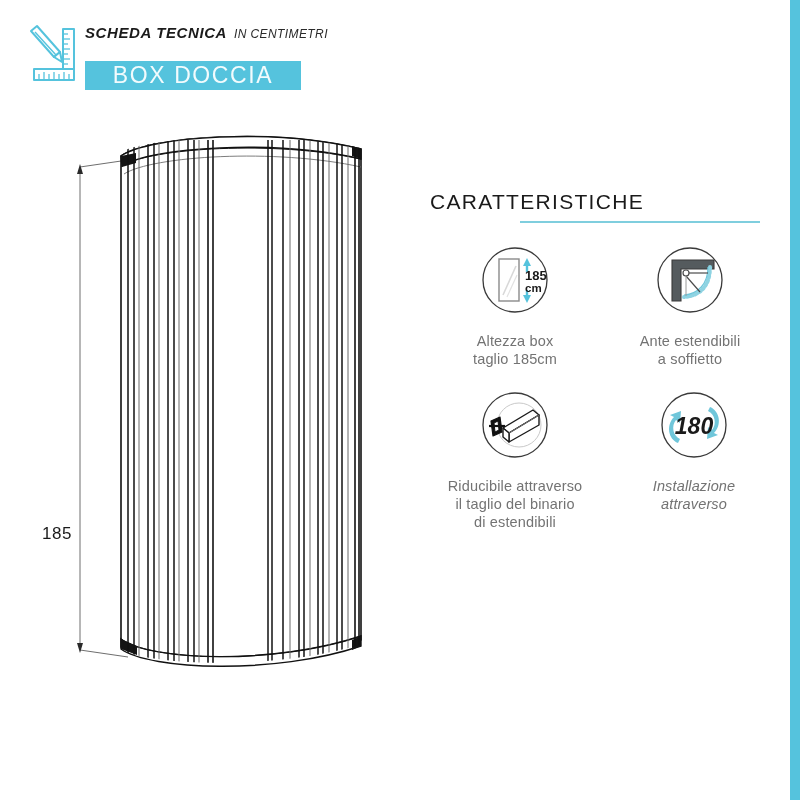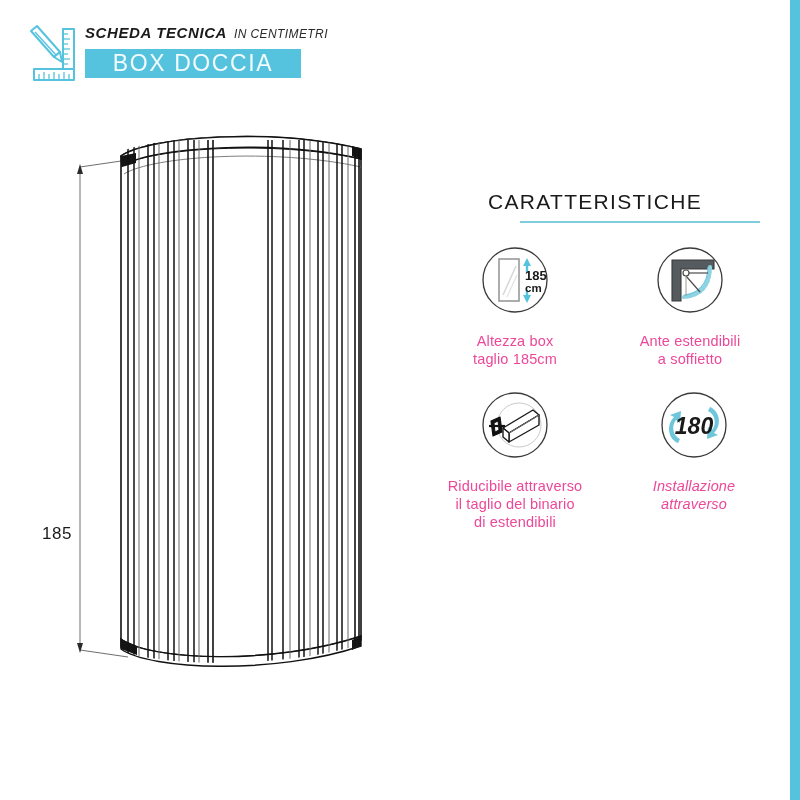--- a/index.html
+++ b/index.html
@@ -27,21 +27,21 @@
   .title-row{position:absolute;left:85px;top:24px;white-space:nowrap;}
   .title-main{
     font-size:15px;font-weight:bold;font-style:italic;
     letter-spacing:0.6px;color:#1b1b1b;
   }
   .title-sub{
     font-size:12px;font-style:italic;font-weight:normal;
     letter-spacing:0.4px;color:#2a2a2a;margin-left:7px;
   }
   .banner{
-    position:absolute;left:85px;top:49px;
+    position:absolute;left:85px;top:61px;
     width:216px;height:29px;
     background:#55c3dd;
     display:flex;align-items:center;justify-content:center;
   }
   .banner-text{
     color:#f2fbfd;font-size:23px;letter-spacing:1.6px;
     font-weight:normal;line-height:1;
   }
 
   
@@ -50,40 +50,40 @@
   .dim-label{
     position:absolute;left:42px;top:404px;
     font-size:17px;color:#1a1a1a;letter-spacing:0.5px;
   }
 
   
   .features{position:absolute;left:430px;top:150px;width:360px;height:400px;}
 
   .feat-title{
     position:absolute;left:0;top:40px;width:330px;
-    text-align:center;
+    text-align:left;
     font-size:21px;letter-spacing:1.3px;color:#1a1a1a;
   }
   .feat-rule{
     position:absolute;left:90px;top:71px;width:240px;height:2px;
     background:#7fcede;
   }
 
   .grid{position:absolute;left:0;top:90px;width:340px;}
   .cell{
     position:absolute;width:170px;text-align:center;
   }
   .cell-0{left:0;top:0;}
   .cell-1{left:175px;top:0;}
   .cell-2{left:0;top:145px;}
   .cell-3{left:179px;top:145px;font-style:italic;}
 
   .ico{width:84px;height:84px;margin:0 auto;display:block;}
   .cap{
-    margin-top:8px;font-size:14.5px;line-height:1.25;color:#ec4899;
+    margin-top:8px;font-size:14.5px;line-height:1.25;color:#737373;
     letter-spacing:0.15px;
   }
 </style>
 </head>
 <body>
 
 <div class="page">
 
   <div class="edge-strip"></div>
 

